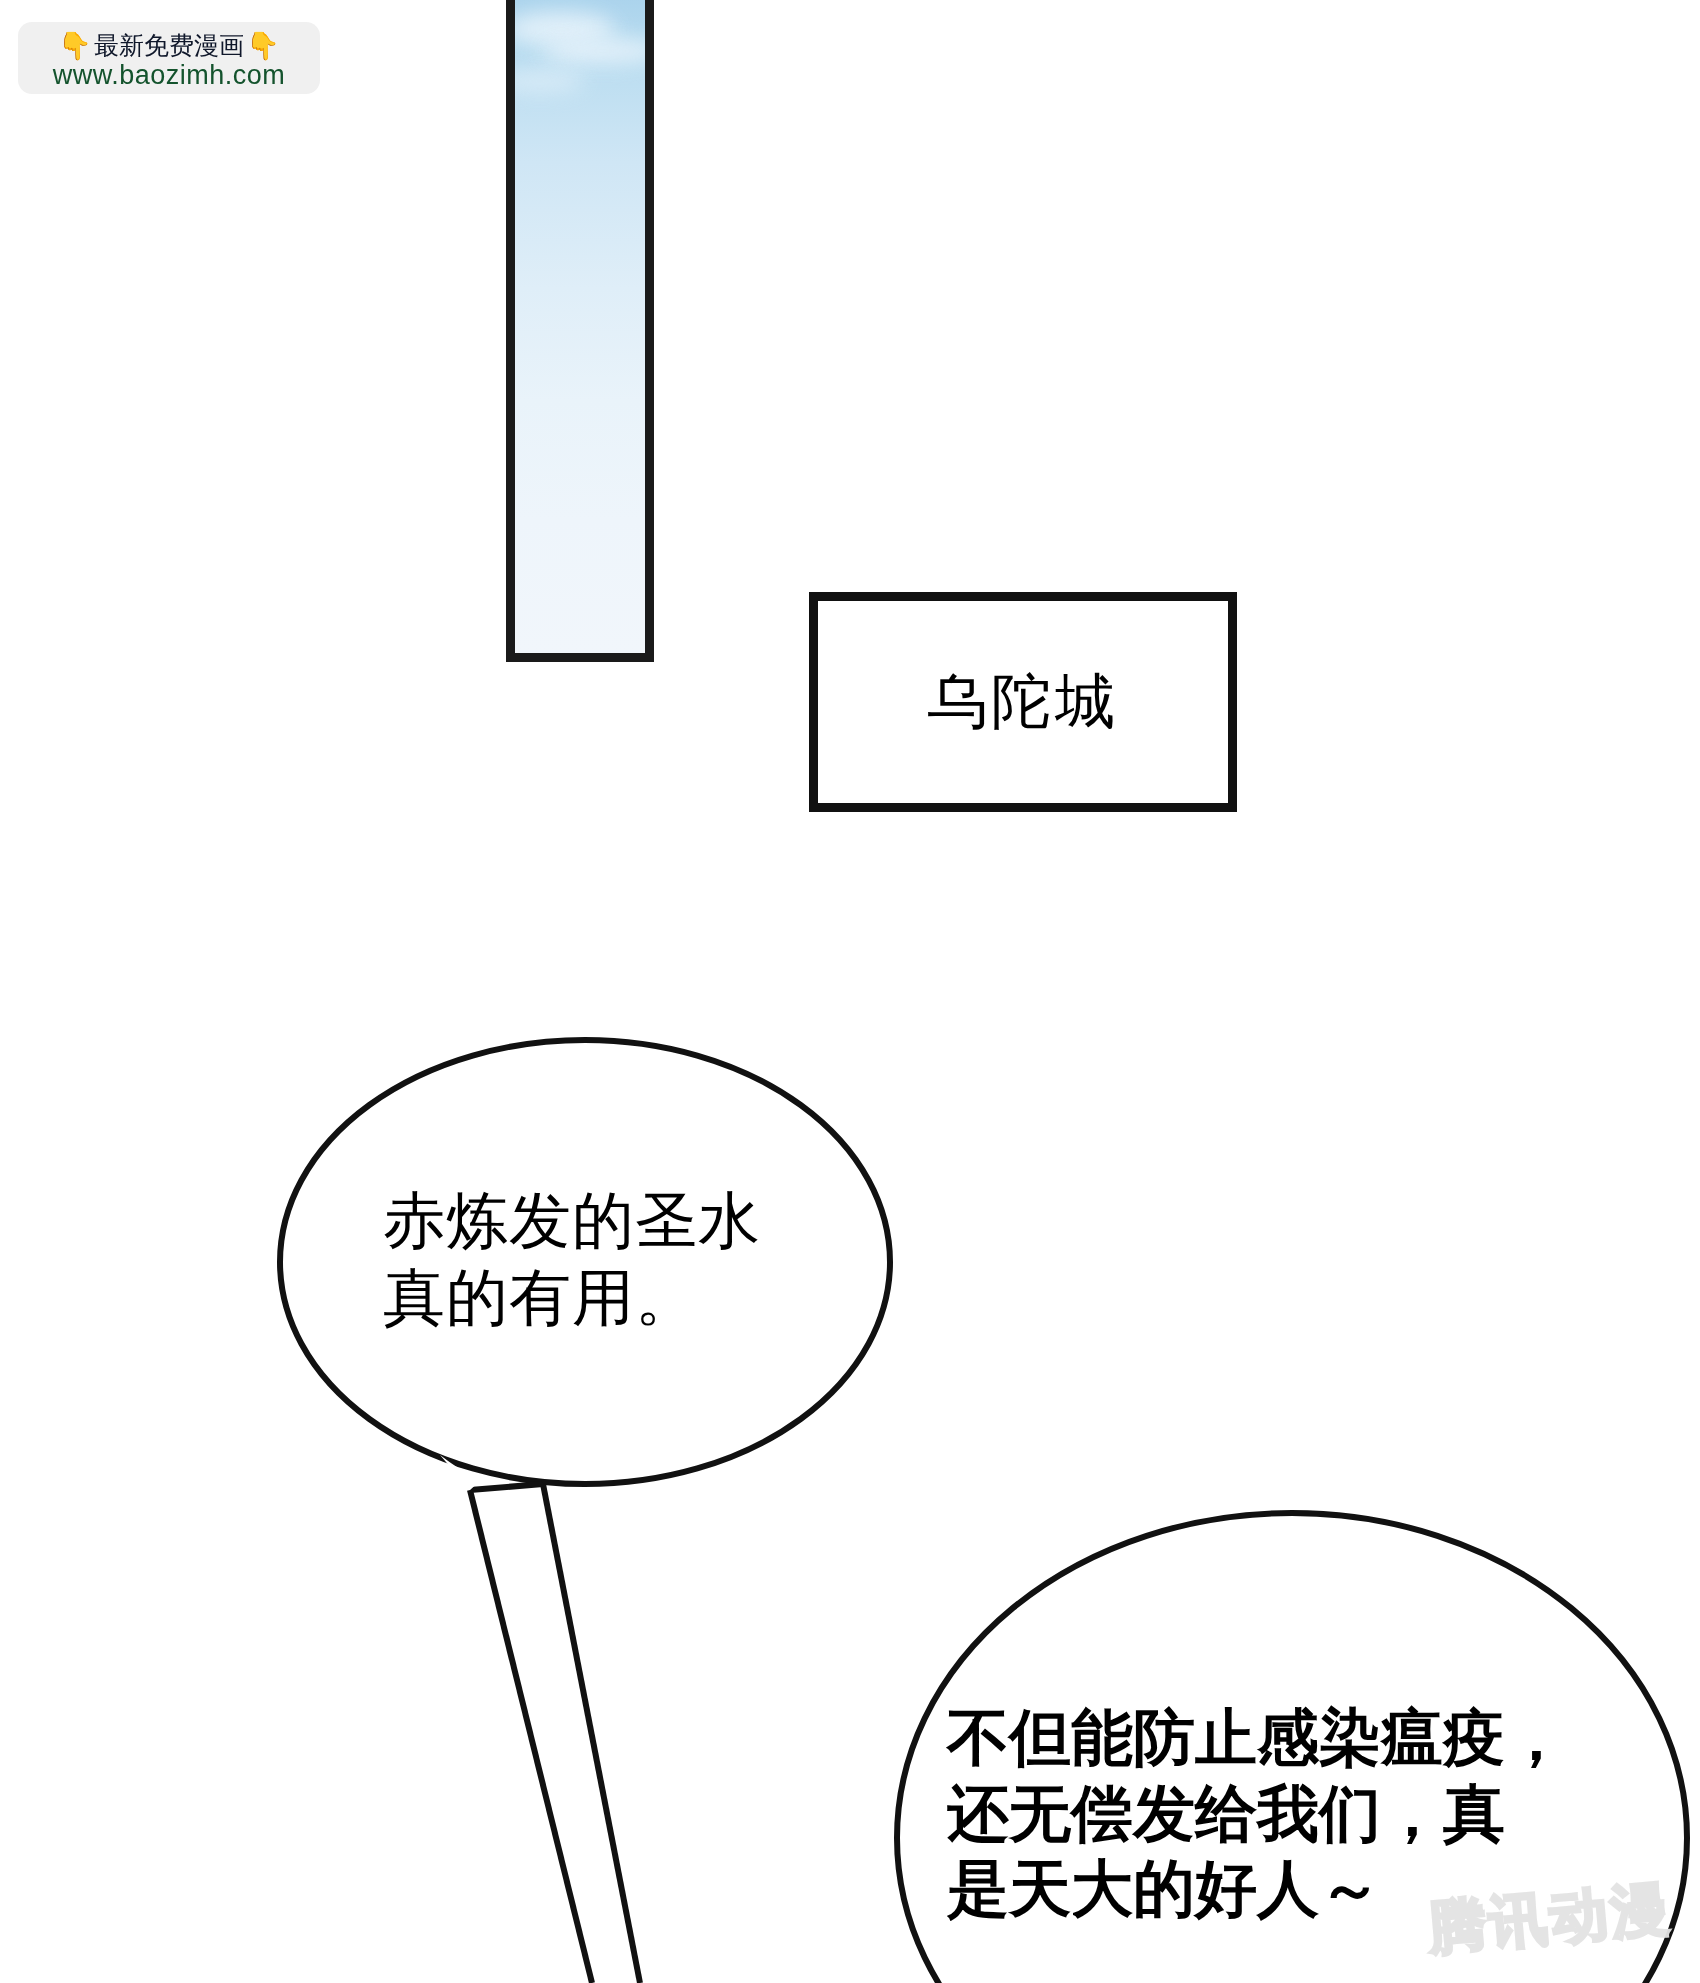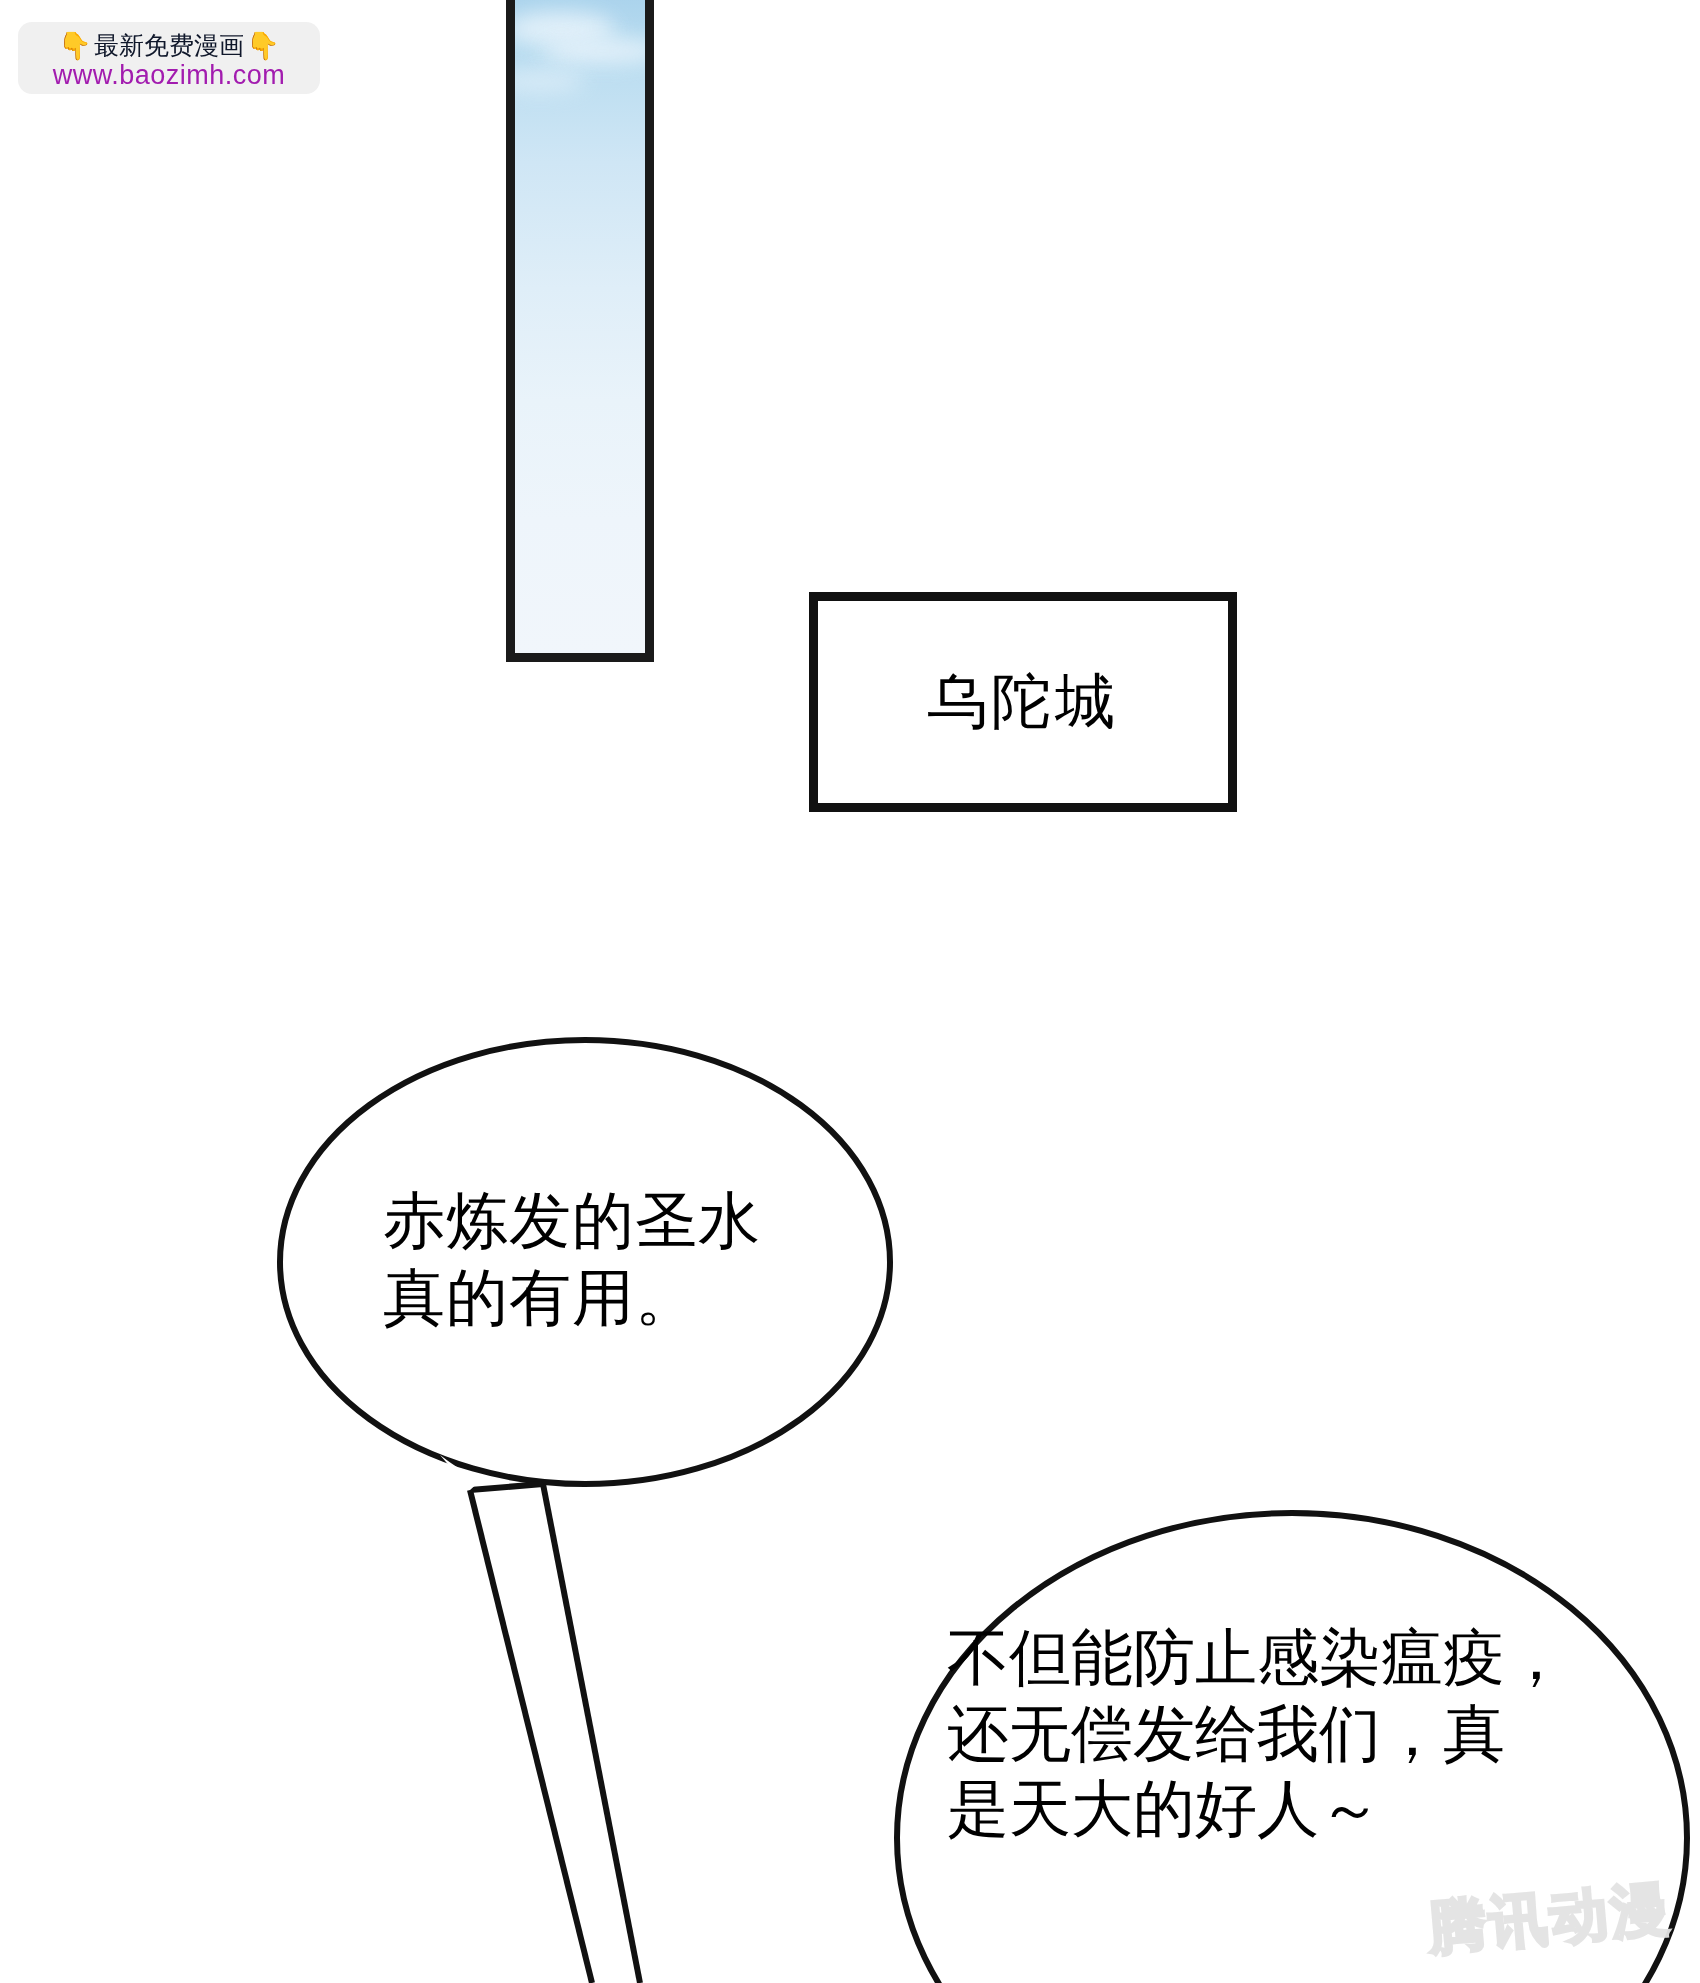--- a/index.html
+++ b/index.html
@@ -50,21 +50,21 @@
   }
   .wm-cn {
     font-size: 25px;
     letter-spacing: 0px;
     color: #0f172a;
     font-weight: 500;
     white-space: nowrap;
   }
   .wm-url {
     font-size: 27px;
-    color: #a21caf;
+    color: #14532d;
     letter-spacing: 0.5px;
     line-height: 1;
     margin-top: 1px;
     white-space: nowrap;
   }
 
   
   .sky-panel {
     position: absolute;
     left: 506px;
@@ -137,26 +137,26 @@
     top: 1188px;
     width: 470px;
     font-size: 62px;
     line-height: 1.24;
     letter-spacing: 1px;
     font-weight: 400;
     font-family: Liberation Mono, monospace;
   }
   .bubble-text-2 {
     left: 947px;
-    top: 1620px;
+    top: 1700px;
     width: 700px;
     font-size: 62px;
     line-height: 1.22;
     letter-spacing: 0px;
-    font-weight: 400;
+    font-weight: 700;
   }
 
   
   .pub-watermark {
     position: absolute;
     left: 1428px;
     top: 1880px;
     font-size: 58px;
     font-weight: 700;
     letter-spacing: 3px;

